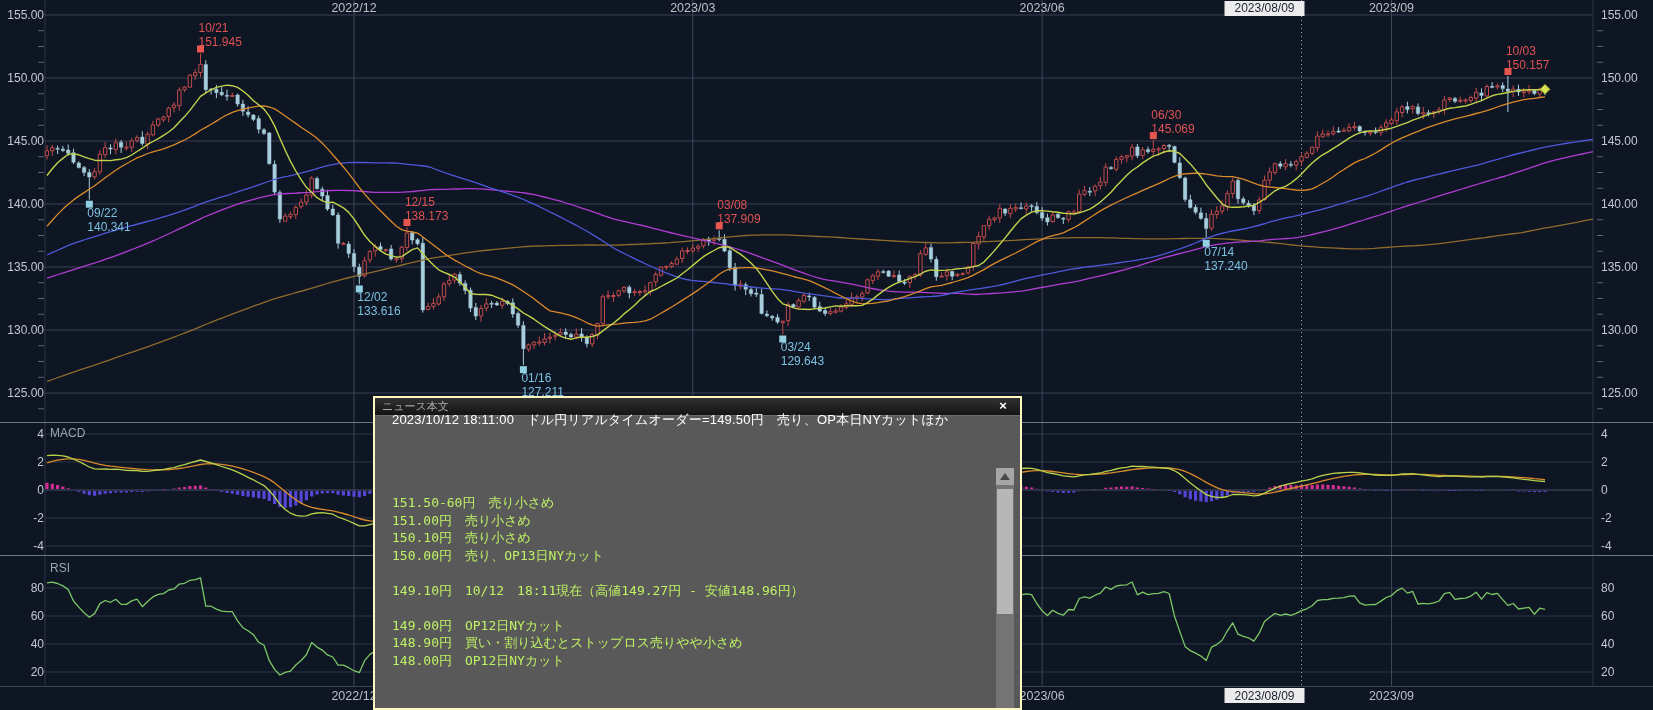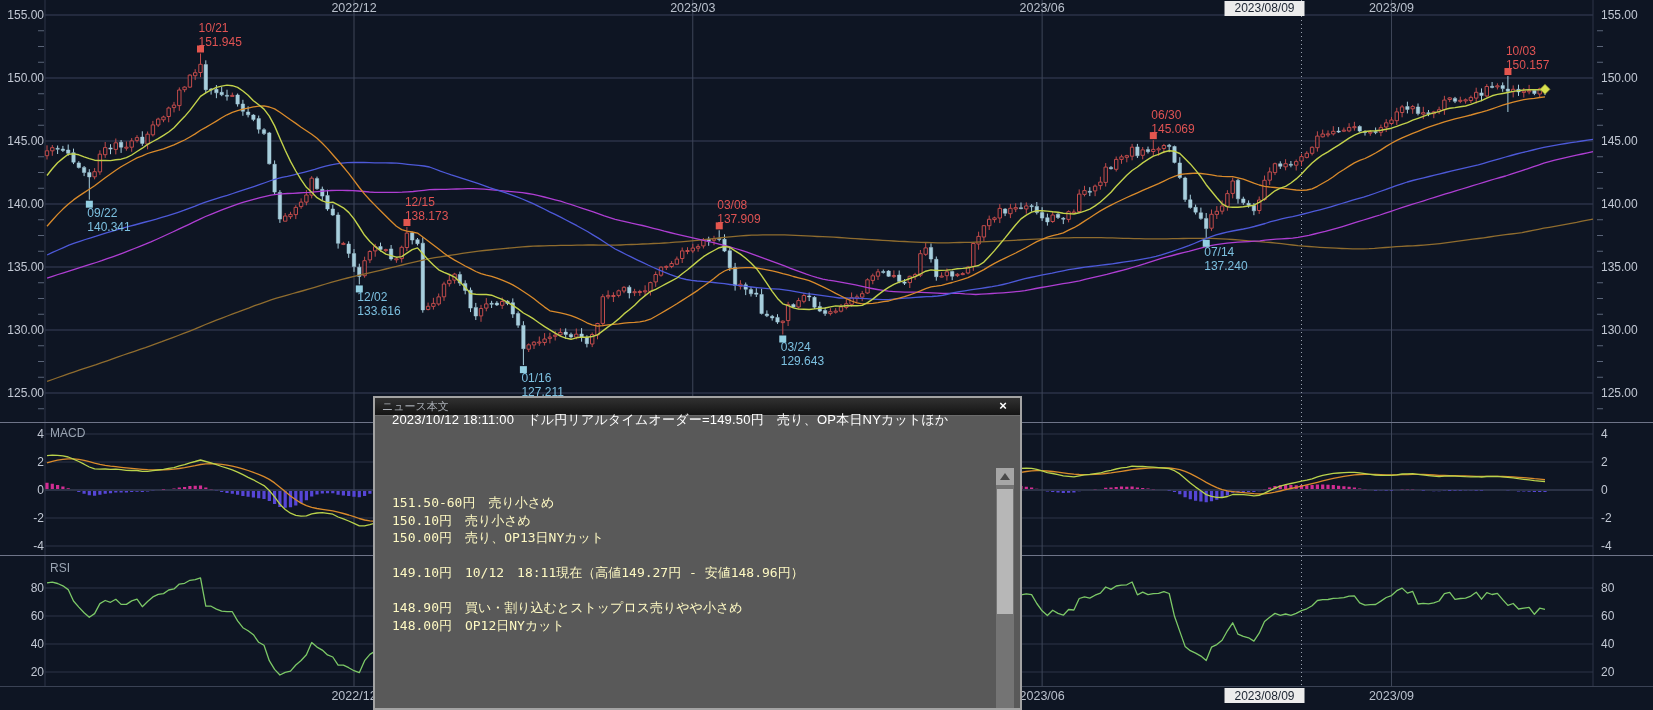--- a/index.html
+++ b/index.html
@@ -1,30 +1,30 @@
 <!DOCTYPE html>
 <html><head>
 <meta charset="utf-8">
 <style>
   html,body{margin:0;padding:0;background:#0e1523;}
   #stage{position:relative;width:1653px;height:710px;overflow:hidden;
          font-family:"Liberation Sans","DejaVu Sans",sans-serif;background:#0e1523;}
   #chart-svg{position:absolute;left:0;top:0;}
   
   .dialog{position:absolute;left:373px;top:396px;width:649px;height:314px;
-          background:#595959;border:2px solid #a3a3a3;box-sizing:border-box;overflow:hidden;z-index:10;}
+          background:#595959;border:2px solid #fef9c3;box-sizing:border-box;overflow:hidden;z-index:10;}
   .titlebar{position:absolute;left:0;top:0;right:0;height:17px;
             background:linear-gradient(#313131,#141414);color:#a9aeb5;font-size:11px;
             line-height:17px;padding-left:7px;border-bottom:1px solid #6b6b6b;}
   .closebtn{position:absolute;right:9px;top:0;width:16px;height:16px;color:#ffffff;
             font-size:13px;line-height:16px;text-align:center;font-weight:bold;cursor:pointer;}
   .headline{position:absolute;top:13px;left:17px;right:36px;color:#ffffff;
             font-weight:normal;font-size:13px;letter-spacing:.2px;white-space:nowrap;}
   .newsbody{position:absolute;top:96px;left:17px;right:36px;}
-  .news-line{height:17.5px;line-height:17.5px;font-size:13px;color:#fef9c3;
+  .news-line{height:17.5px;line-height:17.5px;font-size:13px;color:#bef264;
              font-family:"DejaVu Sans Mono","Liberation Mono",monospace;white-space:pre;}
   .scrollbar{position:absolute;top:70px;bottom:0;right:6px;width:18px;background:#747474;}
   .scroll-up{position:absolute;top:0;left:0;right:0;height:17px;background:#a6a6a6;}
   .scroll-up:after{content:"";position:absolute;left:4px;top:5px;border:5px solid transparent;
                    border-bottom:7px solid #4a4a4a;border-top:none;}
   .scroll-thumb{position:absolute;top:21px;left:1px;right:1px;height:125px;background:#b7b7b7;}
 </style>
 </head>
 <body>
 
@@ -204,25 +204,27 @@
     </svg>
 
   <div class="dialog">
     <div class="titlebar">
       <span>ニュース本文</span>
       <span class="closebtn">×</span>
     </div>
     <div class="headline">2023/10/12 18:11:00　ドル円リアルタイムオーダー=149.50円　売り、OP本日NYカットほか</div>
     <div class="newsbody" id="news-lines">
         <div class="news-line">151.50-60円　売り小さめ</div>
+        <div class="news-line">151.00円　売り小さめ</div>
         <div class="news-line">150.10円　売り小さめ</div>
         <div class="news-line">150.00円　売り、OP13日NYカット</div>
         <div class="news-line">&nbsp;</div>
         <div class="news-line">149.10円　10/12　18:11現在（高値149.27円 - 安値148.96円）</div>
         <div class="news-line">&nbsp;</div>
+        <div class="news-line">149.00円　OP12日NYカット</div>
         <div class="news-line">148.90円　買い・割り込むとストップロス売りやや小さめ</div>
         <div class="news-line">148.00円　OP12日NYカット</div>
       </div>
     <div class="scrollbar">
       <div class="scroll-up"></div>
       <div class="scroll-thumb"></div>
     </div>
   </div>
 </div>
 

